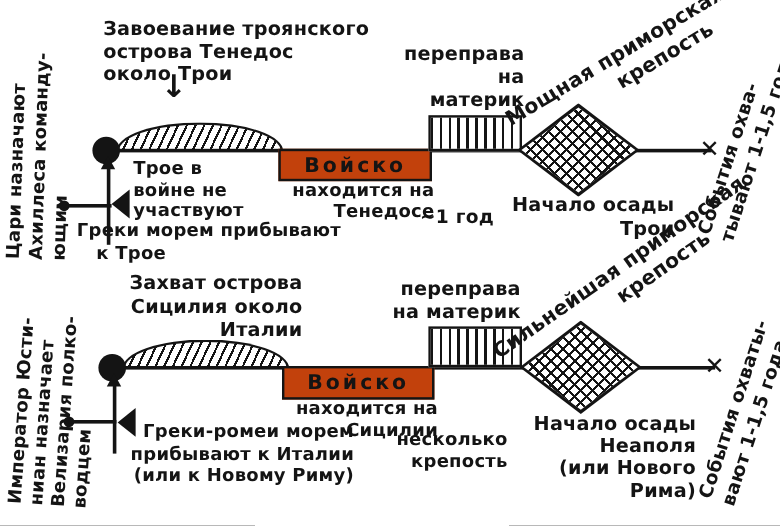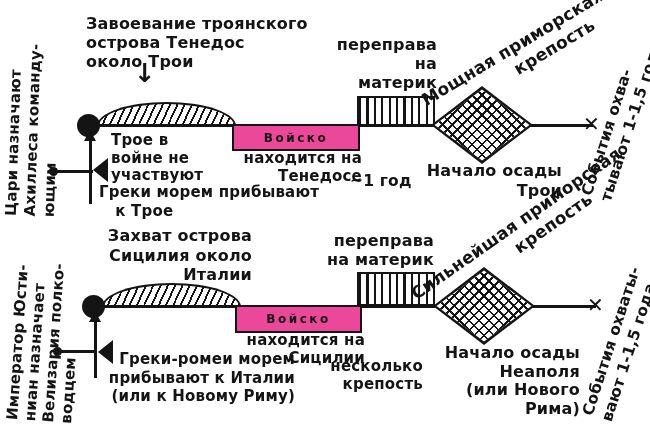--- a/index.html
+++ b/index.html
@@ -16,23 +16,23 @@
   .tl-line{position:absolute; height:2.6px; background:#141414;}
   .vline{position:absolute; width:2.6px; background:#141414;}
   .dot{position:absolute; border-radius:50%; background:#141414;}
   .hump{
     position:absolute; height:22px;
     border:2.4px solid #141414; border-bottom:none;
     border-radius:50% 50% 0 0 / 100% 100% 0 0;
     background:repeating-linear-gradient(-65deg,#141414 0 1.8px,transparent 1.8px 6.6px);
   }
   .army-box{
-    position:absolute; background:#ec4899; border:2.6px solid #141414;
+    position:absolute; background:#c2410c; border:2.6px solid #141414;
     display:flex; align-items:center; justify-content:center;
-    font-size:12px; letter-spacing:2.5px; font-weight:700;
+    font-size:17px; letter-spacing:2.5px; font-weight:700;
   }
   .vrect{
     position:absolute; border:2.5px solid #141414; background-color:#fff;
     background-image:repeating-linear-gradient(90deg,#141414 0 2.2px,transparent 2.2px 7.4px);
   }
   .diamond{position:absolute;}
   .diamond .shell{position:absolute; inset:0; background:#141414;
     clip-path:polygon(50% 0%,100% 50%,50% 100%,0% 50%);}
   .diamond .fill{position:absolute; inset:0; background-color:#fff;
     clip-path:polygon(50% 4.5%,96.5% 50%,50% 95.5%,3.5% 50%);
@@ -71,21 +71,21 @@
   <div class="dot" style="left:49px; top:167px; width:9px; height:9px;"></div>
   <div class="tl-line" style="left:53px; top:170px; width:40px;"></div>
   <div class="vline" style="left:89px; top:139px; height:65px;"></div>
   <span class="tri-up" style="left:84px; top:130px;"></span>
   <span class="tri-left" style="left:93px; top:158px;"></span>
 
   <div class="txt" style="left:111px; top:132px; line-height:17.5px;">Трое в
 войне не
 участвуют</div>
 
-  <div class="txt" style="left:64px; top:183px; line-height:18.5px;margin-left:35px;">Греки морем прибывают
+  <div class="txt" style="left:64px; top:183px; line-height:18.5px;">Греки морем прибывают
    к Трое</div>
 
   <div class="army-box" style="left:232px; top:124px; width:124px; height:23px;">
     <span>Войско</span>
   </div>
 
   <div class="txt ctr" style="left:222px; top:150px; width:140px; line-height:17.5px;">находится на
 Тенедосе</div>
 
   <div class="txt" style="left:350px; top:172px; font-size:15.5px;">~1 год</div>

